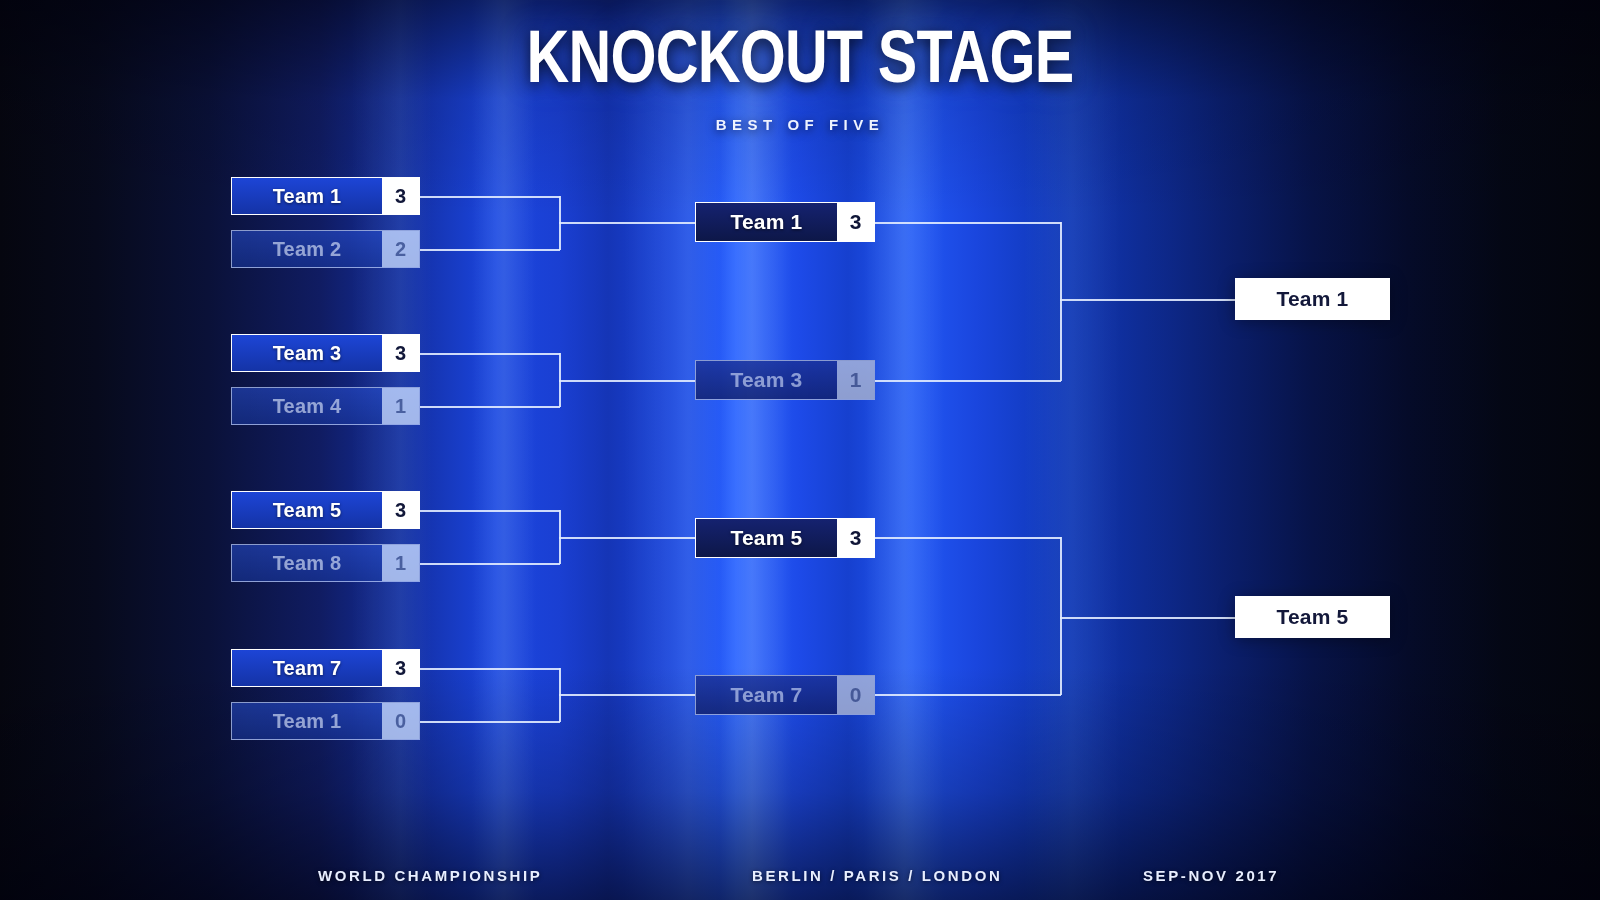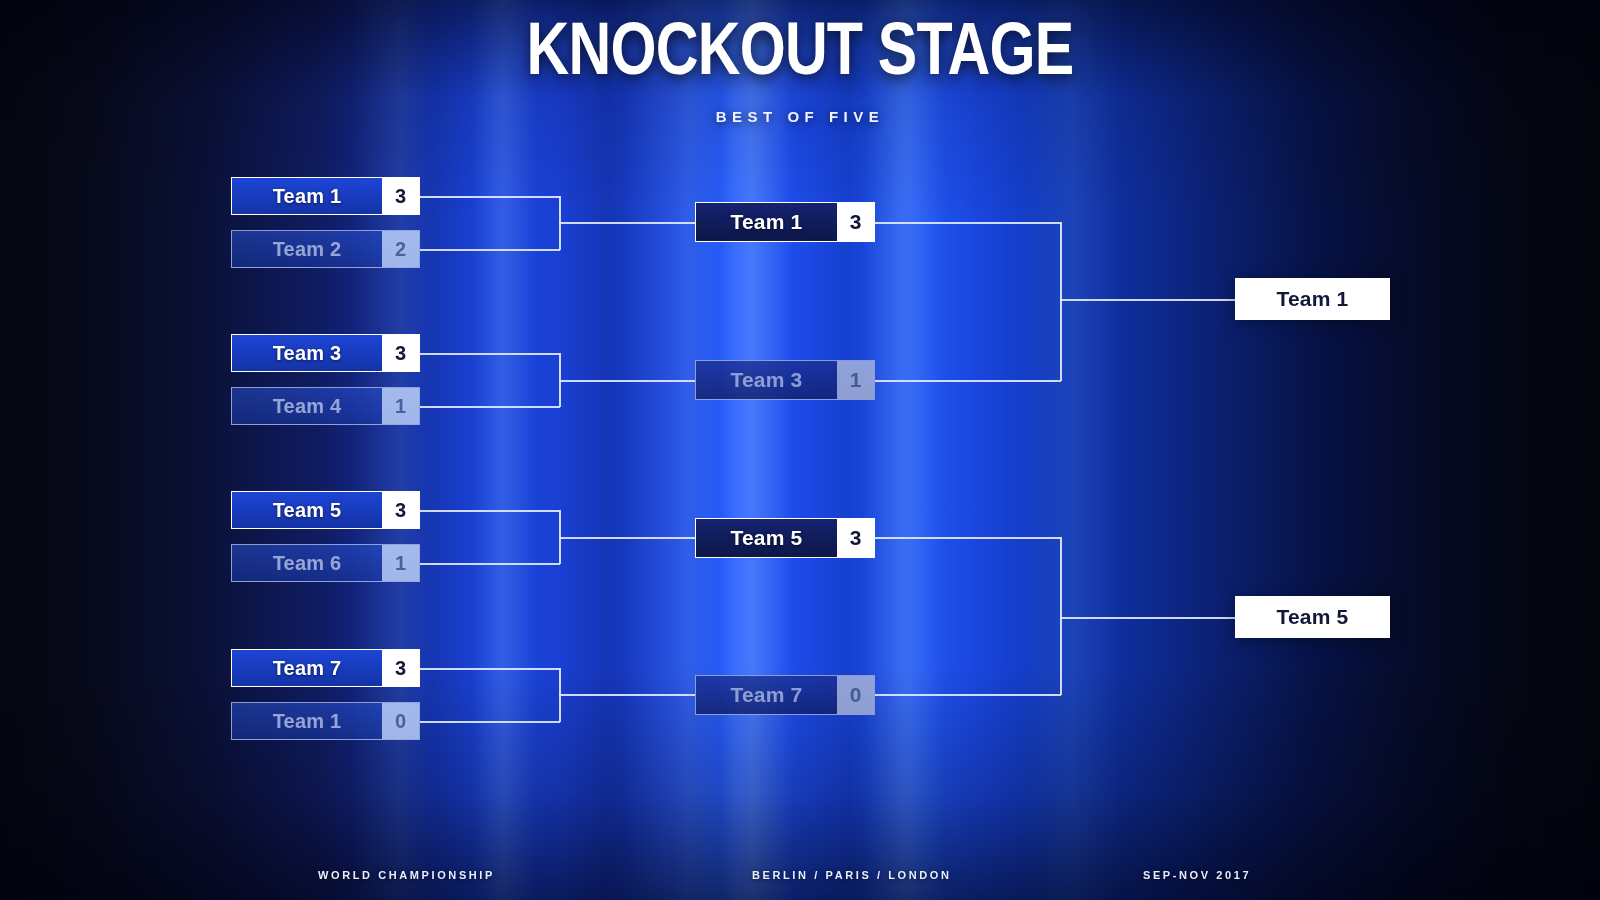--- a/index.html
+++ b/index.html
@@ -86,21 +86,21 @@
         rgba(0,0,12,0) 24%,
         rgba(0,0,12,0) 74%,
         rgba(0,0,12,.22) 88%,
         rgba(0,0,12,.60) 100%);
   }
 
   
   #header {
     position:absolute; top:0; left:0; right:0;
     text-align:center;
-    padding-top:14px;
+    padding-top:22px;
     z-index:5;
   }
   #title {
     font-family:"Liberation Sans", sans-serif;
     font-weight:bold;
     font-size:74px;
     line-height:.95;
     letter-spacing:-1px;
     color:#ffffff;
     transform:scaleX(.80);
@@ -181,21 +181,21 @@
   .conn { position:absolute; background:rgba(226,236,255,.90); }
   .conn.h { height:1.6px; }
   .conn.v { width:1.6px; }
 
   
   #footer { position:absolute; left:0; right:0; bottom:0; height:70px; z-index:6; }
 
   .foot-text {
     position:absolute;
     top:45px;
-    font-size:11px;
+    font-size:15px;
     font-weight:bold;
     letter-spacing:2.6px;
     color:#e8eeff;
     white-space:nowrap;
     transform:translateY(-50%);
     text-shadow:0 1px 4px rgba(0,0,0,.6);
   }
   #foot-world { left:318px; }
   #foot-cities{ left:714px;padding-left:38px; }
   #foot-dates { left:1143px; }
@@ -267,21 +267,21 @@
         <span class="score">1</span>
       </div>
     </div>
 
     <div class="match r1" style="left:231px; top:491px; width:189px;">
       <div class="row win">
         <span class="name">Team 5</span>
         <span class="score">3</span>
       </div>
       <div class="row lose">
-        <span class="name">Team 6</span>
+        <span class="name">Team 8</span>
         <span class="score">1</span>
       </div>
     </div>
 
     <div class="match r1" style="left:231px; top:649px; width:189px;">
       <div class="row win">
         <span class="name">Team 7</span>
         <span class="score">3</span>
       </div>
       <div class="row lose">

